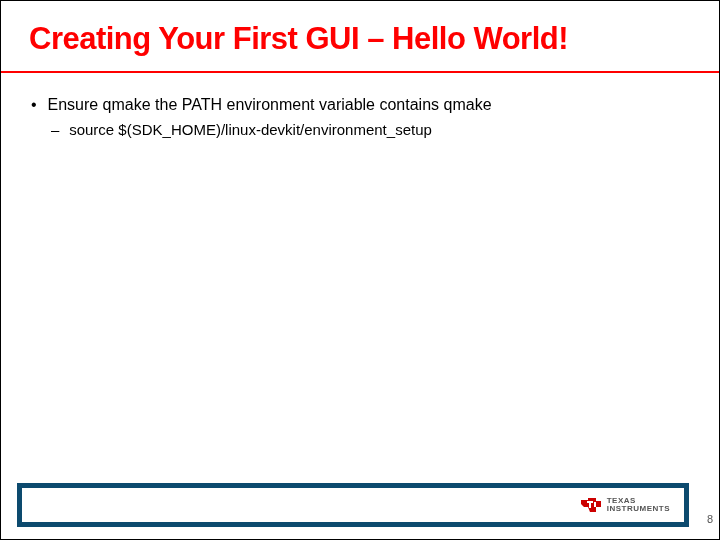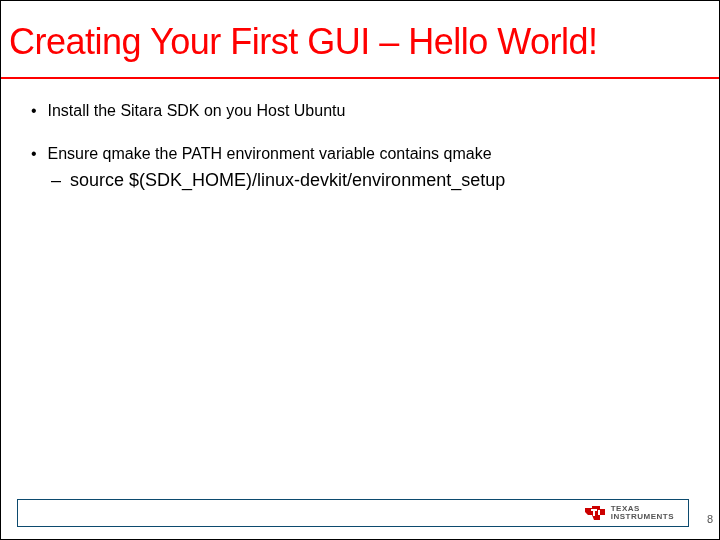--- a/index.html
+++ b/index.html
@@ -6,24 +6,24 @@
   html, body { width: 720px; height: 540px; font-family: Arial, Helvetica, sans-serif; background: #fff; color: #000; }
   .slide {
     position: relative;
     width: 720px;
     height: 540px;
     border: 1px solid #000;
     background: #fff;
     overflow: hidden;
   }
   .title {
-    font-size: 36px;
-    font-weight: normal;
+    font-size: 31px;
+    font-weight: bold;
     color: #ff0000;
-    padding: 20px 18px 8px 8px;
+    padding: 20px 18px 8px 28px;
     letter-spacing: -0.5px;
   }
   .title-rule {
     border: none;
     border-top: 2px solid #ff0000;
     margin: 6px 0 0 0;
     width: 100%;
   }
   .content {
     padding: 22px 30px 0 30px;
@@ -33,33 +33,33 @@
   .b1 {
     margin-bottom: 22px;
   }
   .b1 .dot {
     display: inline-block;
     width: 12px;
   }
   .b1-text { display: inline; }
   .b2 {
     margin: 4px 0 0 20px;
-    font-size: 18px;
+    font-size: 15px;
   }
   .b2 .dash {
     display: inline-block;
     width: 14px;
   }
   .footer-box {
     position: absolute;
     left: 16px;
     right: 30px;
     bottom: 12px;
-    height: 28px;
-    border: 1px solid #0c4a6e;
+    height: 44px;
+    border: 5px solid #0c4a6e;
     background: #fff;
     display: flex;
     align-items: center;
     justify-content: flex-end;
     padding-right: 14px;
   }
   .ti-logo {
     display: flex;
     align-items: center;
     gap: 6px;
@@ -90,24 +90,20 @@
 </head>
 <body>
 
 <div class="slide">
 
   <div class="title">Creating Your First GUI – Hello World!</div>
   <hr class="title-rule">
 
   <div class="content">
 
-    <div class="b1">
-      <span class="dot">•</span>
-      <span class="b1-text">Install the Sitara SDK on you Host Ubuntu</span>
-    </div>
 
     <div class="b1">
       <span class="dot">•</span>
       <span class="b1-text">Ensure qmake the PATH environment variable contains qmake</span>
       <div class="b2">
         <span class="dash">–</span>
         <span>source $(SDK_HOME)/linux-devkit/environment_setup</span>
       </div>
     </div>
 

